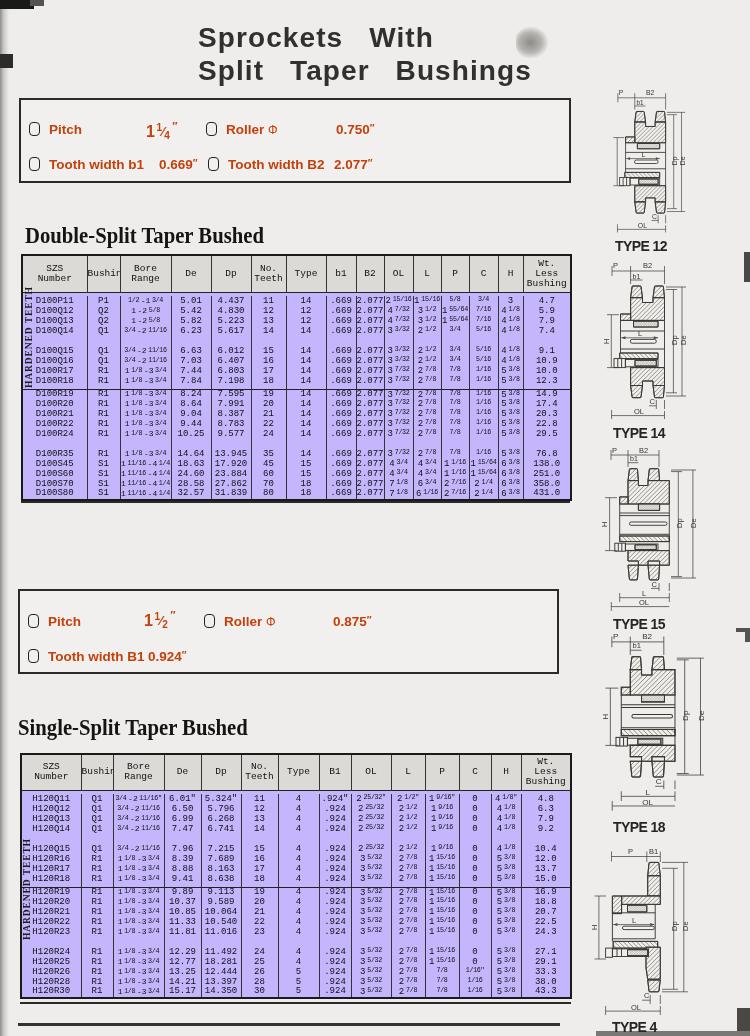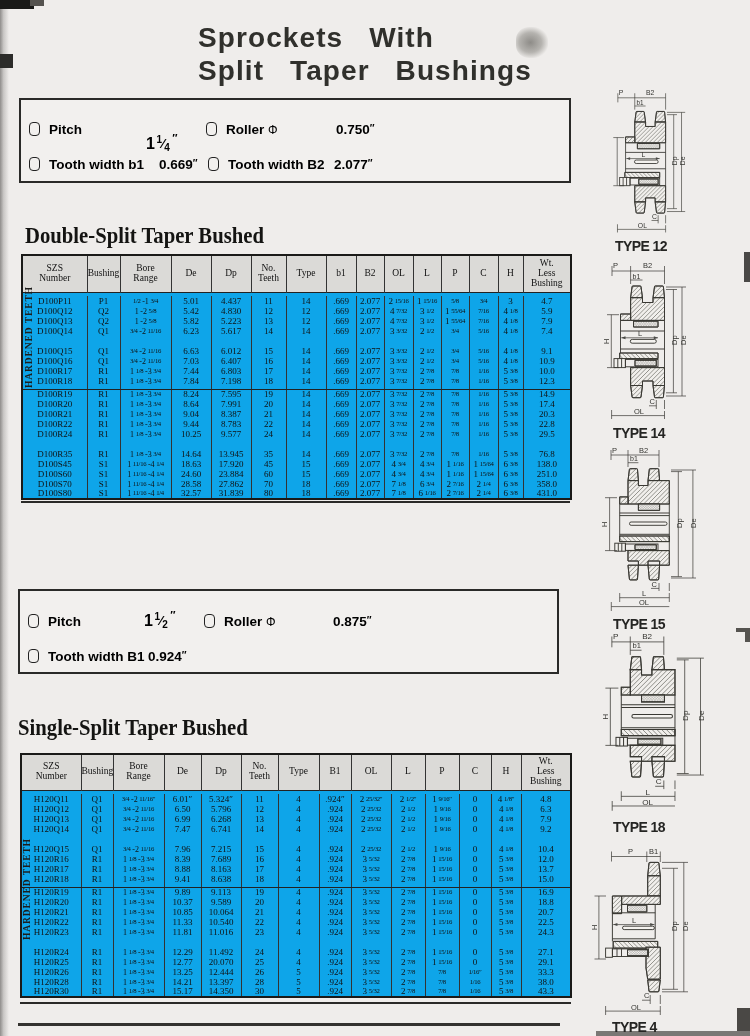--- a/index.html
+++ b/index.html
@@ -1,21 +1,21 @@
 <!DOCTYPE html>
 <html><head><meta charset="utf-8"><style>
 html,body{margin:0;padding:0}
 #page{position:relative;width:750px;height:1036px;background:#efedeb;overflow:hidden;font-family:"Liberation Sans",sans-serif;color:#1d1d1b}
 .abs{position:absolute}
 .spec{position:absolute;border:2px solid #2a2a28;background:#f2f0ee}
-.srow{position:absolute;font-weight:bold;font-size:13.5px;color:#000000;white-space:nowrap}
+.srow{position:absolute;font-weight:bold;font-size:13.5px;color:#c2410c;white-space:nowrap}
 .bullet{display:inline-block;width:9px;height:12px;border:1.4px solid #222;border-radius:4px;vertical-align:-2px;margin-right:9px;background:transparent}
 .shead{font-family:"Liberation Serif",serif;font-weight:bold;font-size:23px;color:#141412;letter-spacing:0px;transform:scaleX(0.9);transform-origin:0 0}
 table{border-collapse:collapse;table-layout:fixed}
-.dtab{position:absolute;background:#0ea5e9;border:2px solid #1a1a18;font-family:Liberation Serif, serif;color:#111}
+.dtab{position:absolute;background:#c4b5fd;border:2px solid #1a1a18;font-family:Liberation Mono, monospace;color:#111}
 .dtab td,.dtab th{border-left:1px solid #333;border-right:1px solid #333;padding:0;text-align:center;overflow:hidden;white-space:nowrap}
 .dtab th{font-size:9.5px;font-weight:normal;line-height:1.05;background:#dbdad7}
 .dtab td{font-size:9px;line-height:1}
 .f{font-size:6.7px;letter-spacing:-0.3px;vertical-align:1.5px}
 .sz{text-align:left;padding-left:14px}
 .vlab{position:absolute;font-family:"Liberation Serif",serif;font-weight:bold;font-size:9.5px;letter-spacing:0.9px;transform:rotate(-90deg);transform-origin:center;white-space:nowrap}
 .tlabel{position:absolute;font-weight:bold;font-size:14px;color:#252523;letter-spacing:-0.6px}
 svg text{font-family:"Liberation Sans",sans-serif}
 </style></head><body>
 <div id="page">
@@ -32,21 +32,21 @@
 <div class="abs" style="left:744px;top:252px;width:6px;height:30px;background:#4a4846"></div>
 <div class="abs" style="left:736px;top:628px;width:14px;height:4px;background:#55534f"></div>
 <div class="abs" style="left:745px;top:632px;width:5px;height:10px;background:#55534f"></div>
 <div class="abs" style="left:737px;top:1008px;width:13px;height:28px;background:#4a4845"></div>
 
 <div class="abs" style="left:516px;top:27px;width:32px;height:31px;background:radial-gradient(ellipse at 45% 50%,#8e8c88 0%,#b5b3af 45%,rgba(239,237,235,0) 75%);border-radius:40%"></div>
 
 <div class="spec" style="left:19px;top:98px;width:548px;height:81px"></div>
 
 <div class="srow" style="left:29px;top:122px"><span class="bullet"></span>Pitch</div>
-<div class="srow" style="left:146px;top:132px;font-size:16px">1<span style="font-size:10px;vertical-align:6px;margin-left:1.5px">1</span><span style="font-size:13px;vertical-align:1px">⁄</span><span style="font-size:10px;vertical-align:-2px">4</span><span style="vertical-align:7px;font-size:11px;margin-left:2.5px">″</span></div>
+<div class="srow" style="left:146px;top:120px;font-size:16px">1<span style="font-size:10px;vertical-align:6px;margin-left:1.5px">1</span><span style="font-size:13px;vertical-align:1px">⁄</span><span style="font-size:10px;vertical-align:-2px">4</span><span style="vertical-align:7px;font-size:11px;margin-left:2.5px">″</span></div>
 <div class="srow" style="left:206px;top:122px"><span class="bullet"></span>Roller <span style="font-weight:normal;font-size:12px">Φ</span></div>
 <div class="srow" style="left:336px;top:122px">0.750<span style="vertical-align:2px;font-size:10px">″</span></div>
 
 <div class="srow" style="left:29px;top:157px"><span class="bullet"></span>Tooth width b1</div>
 <div class="srow" style="left:159px;top:157px">0.669<span style="vertical-align:2px;font-size:10px">″</span></div>
 <div class="srow" style="left:208px;top:157px"><span class="bullet"></span>Tooth width B2</div>
 <div class="srow" style="left:334px;top:157px">2.077<span style="vertical-align:2px;font-size:10px">″</span></div>
 
 <div class="abs shead" style="left:25px;top:223px">Double-Split Taper Bushed</div>
 
@@ -773,21 +773,21 @@
           <td>1 <span class="f">15/16</span></td>
           <td>0</td>
           <td>5 <span class="f">3/8</span></td>
           <td>27.1</td>
         </tr>
 <tr style="height:10px">
           <td class="sz">H120R25</td>
           <td>R1</td>
           <td><span style="font-size:8px">1 <span class="f">1/8</span> -3 <span class="f">3/4</span></span></td>
           <td>12.77</td>
-          <td>20.070</td>
+          <td>18.281</td>
           <td>25</td>
           <td>4</td>
           <td>.924</td>
           <td>3 <span class="f">5/32</span></td>
           <td>2 <span class="f">7/8</span></td>
           <td>1 <span class="f">15/16</span></td>
           <td>0</td>
           <td>5 <span class="f">3/8</span></td>
           <td>29.1</td>
         </tr>

